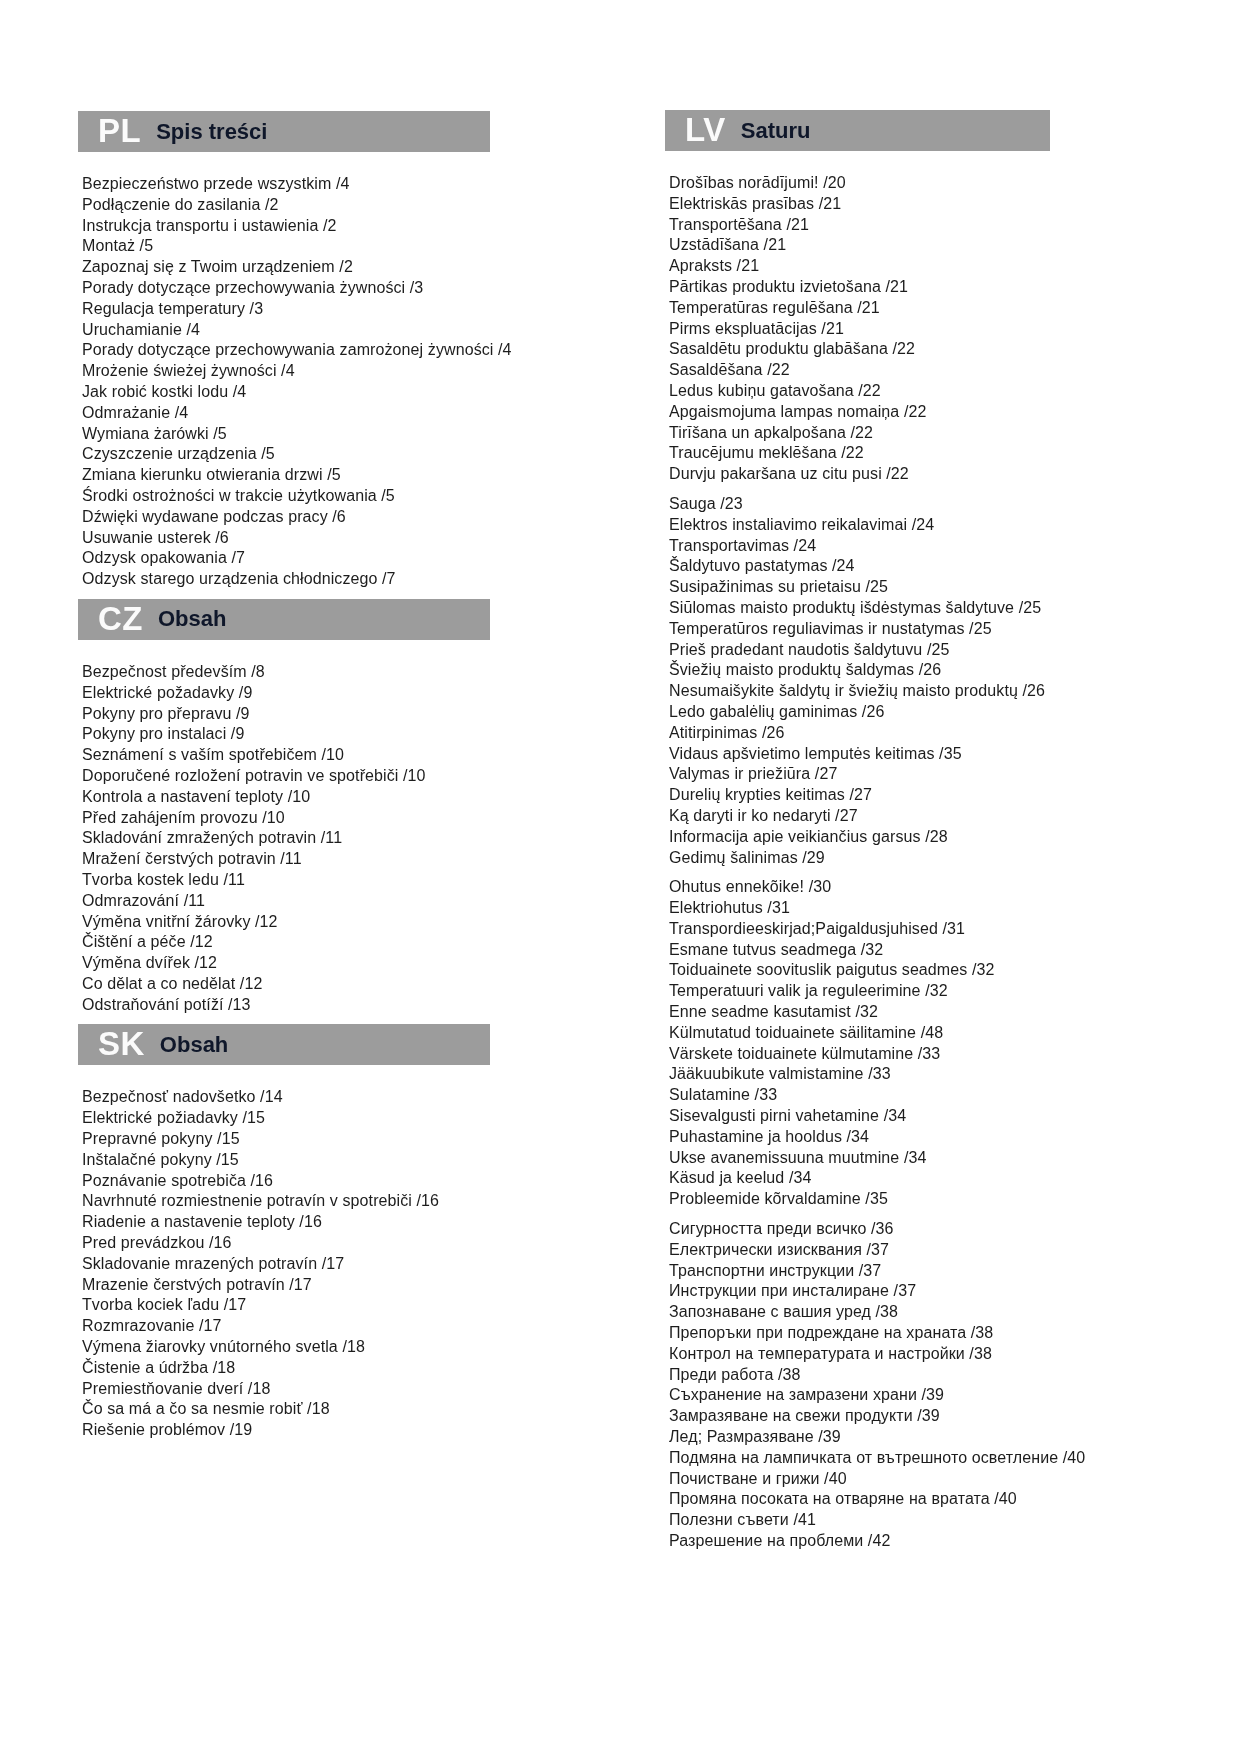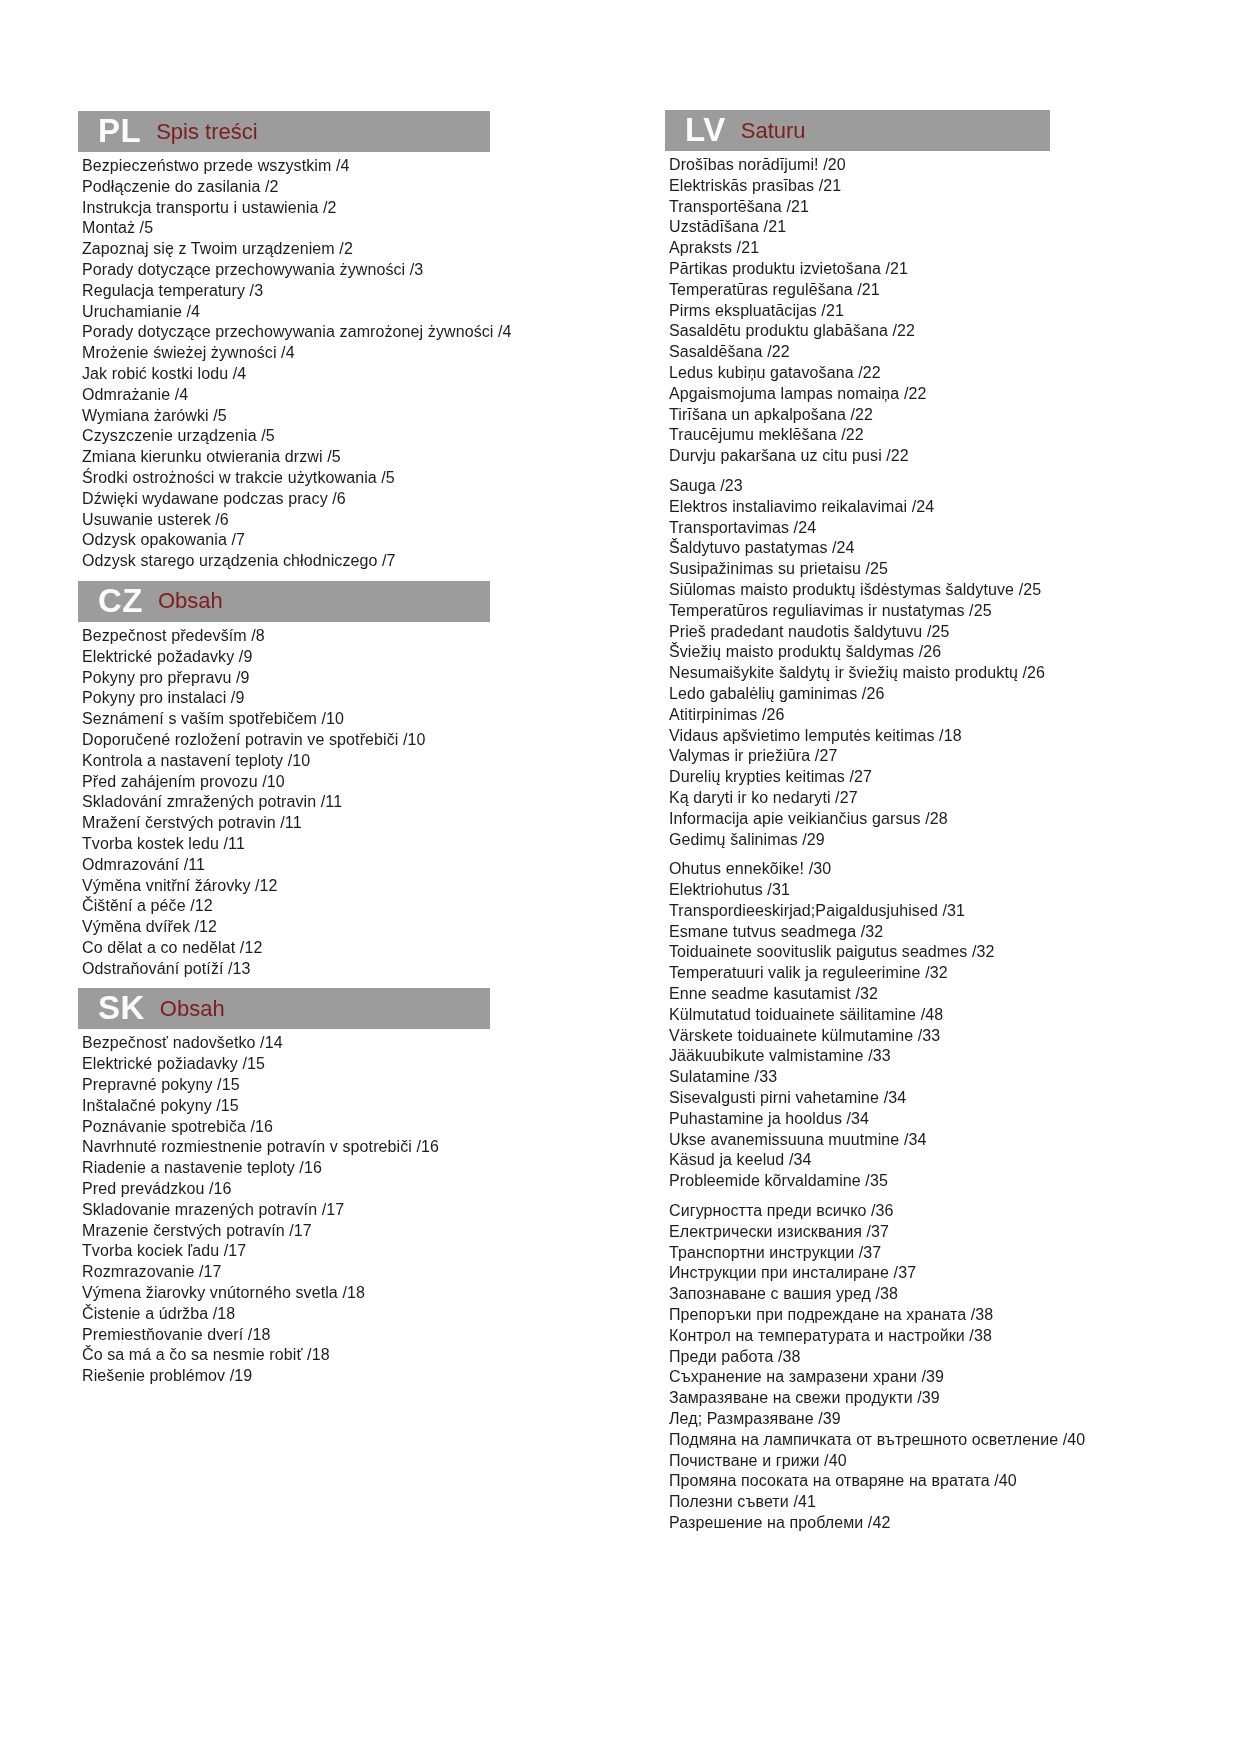--- a/index.html
+++ b/index.html
@@ -24,34 +24,34 @@
 
   .toc-section { margin: 0 0 9px 0; }
 
   .section-bar {
     height: 41px;
     background: #9c9c9c;
     display: flex;
     align-items: center;
     padding-left: 20px;
     box-sizing: border-box;
-    margin-bottom: 4px;
+    margin-bottom: 22px;
   }
   .lang-code {
     font-size: 33px;
     font-weight: bold;
     color: #fbfbfb;
     letter-spacing: 0.5px;
     line-height: 1;
     transform: translateY(-1px);
   }
   .section-title {
     font-size: 22px;
-    font-weight: normal;
-    color: #7f1d1d;
+    font-weight: bold;
+    color: #0f172a;
     margin-left: 15px;
     line-height: 1;
   }
   .toc-list {
     padding-left: 4px;
     white-space: nowrap;
   }
   .toc-item {
     font-size: 16px;
     line-height: 20.8px;
@@ -174,21 +174,21 @@
           <div class="toc-item">Transportavimas /24</div>
           <div class="toc-item">Šaldytuvo pastatymas /24</div>
           <div class="toc-item">Susipažinimas su prietaisu /25</div>
           <div class="toc-item">Siūlomas maisto produktų išdėstymas šaldytuve /25</div>
           <div class="toc-item">Temperatūros reguliavimas ir nustatymas /25</div>
           <div class="toc-item">Prieš pradedant naudotis šaldytuvu /25</div>
           <div class="toc-item">Šviežių maisto produktų šaldymas /26</div>
           <div class="toc-item">Nesumaišykite šaldytų ir šviežių maisto produktų  /26</div>
           <div class="toc-item">Ledo gabalėlių gaminimas /26</div>
           <div class="toc-item">Atitirpinimas /26</div>
-          <div class="toc-item">Vidaus apšvietimo lemputės keitimas /18</div>
+          <div class="toc-item">Vidaus apšvietimo lemputės keitimas /35</div>
           <div class="toc-item">Valymas ir priežiūra /27</div>
           <div class="toc-item">Durelių krypties keitimas /27</div>
           <div class="toc-item">Ką daryti ir ko nedaryti /27</div>
           <div class="toc-item">Informacija apie veikiančius garsus /28</div>
           <div class="toc-item">Gedimų šalinimas /29</div>
         </div>
       </section>
       <section class="toc-section">
         <div class="toc-list">
           <div class="toc-item">Ohutus ennekõike! /30</div>

